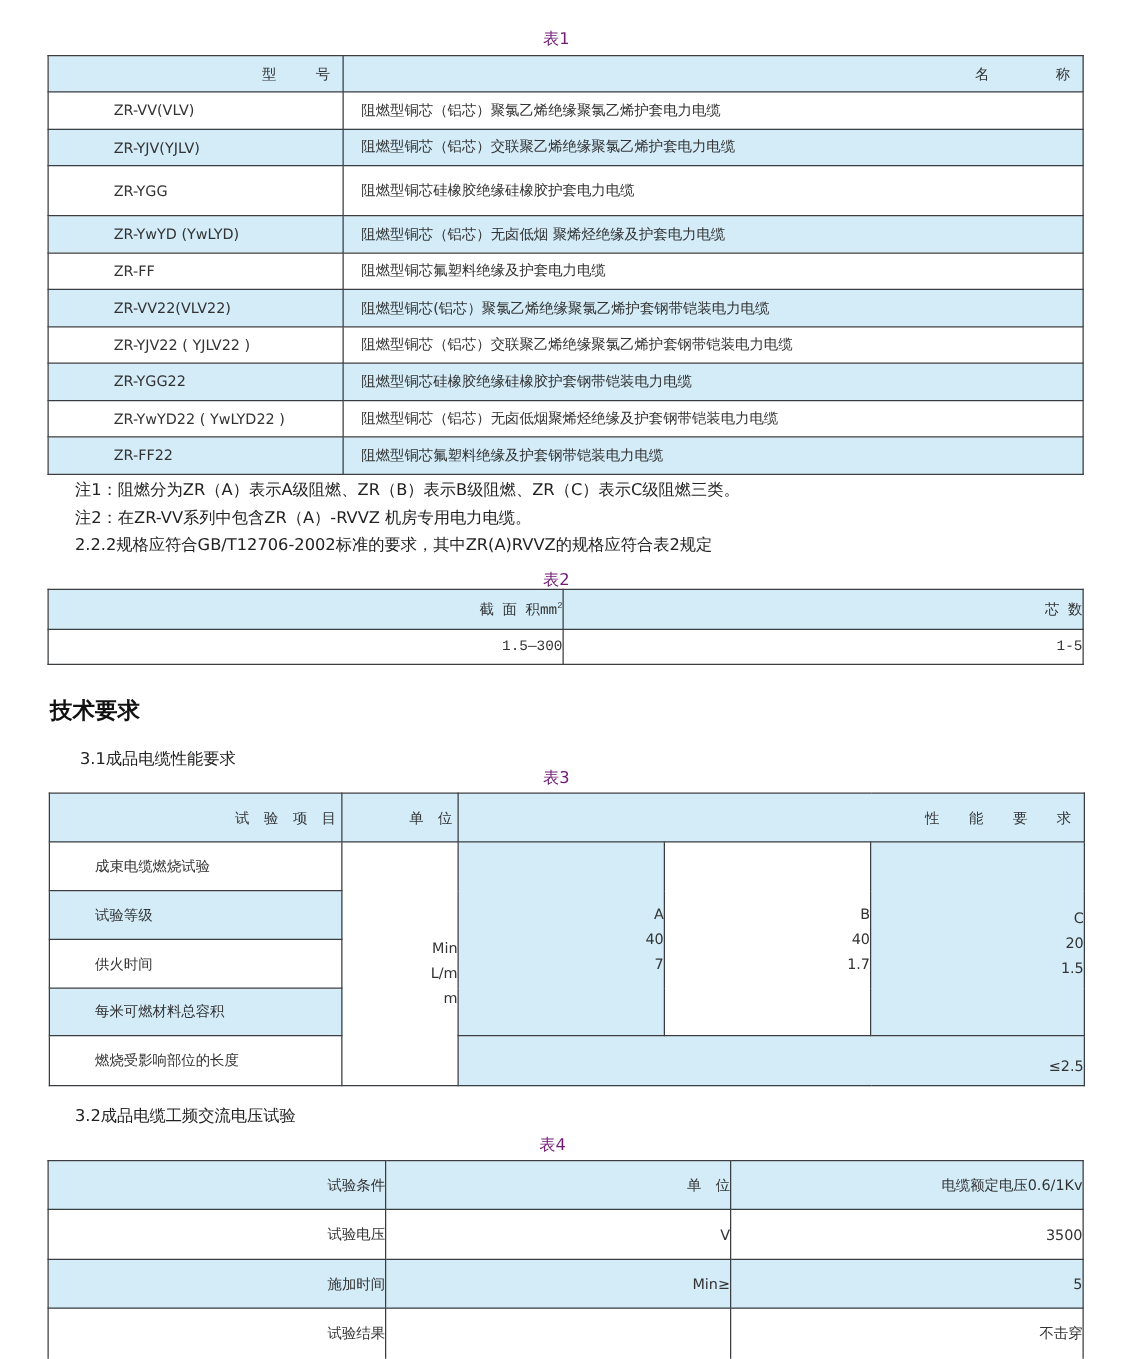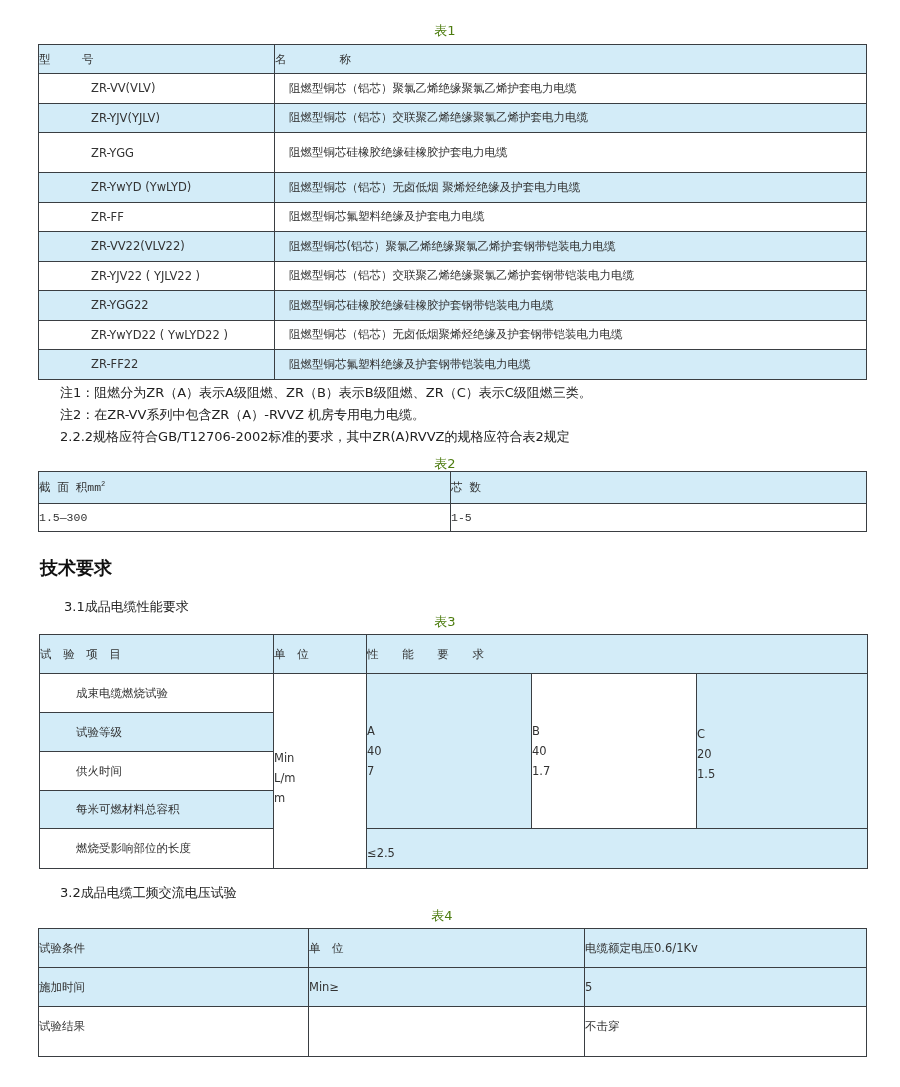--- a/index.html
+++ b/index.html
@@ -1,24 +1,24 @@
 <!DOCTYPE html>
 <html><head>
 <meta charset="utf-8">
 <style>
   * { box-sizing: border-box; margin: 0; padding: 0; }
   html, body { width: 900px; height: 1087px; background: #ffffff; overflow: hidden; }
   body { position: relative; font-family: "DejaVu Sans", "Liberation Sans", sans-serif; color: #2a2a2a; }
   .abs { position: absolute; }
-  .caption { font-size: 13px; color: #4d7c0f; text-align: center; }
+  .caption { font-size: 13px; color: #701a75; text-align: center; }
   table.doc { position: absolute; border-collapse: collapse; table-layout: fixed; font-size: 11.5px; color: #333; }
   table.doc td, table.doc th { border: 1.5px solid #3a3e42; font-weight: normal; vertical-align: middle; }
   .hl { background: #d3ecf8; }
   .wh { background: #ffffff; }
-  .center { text-align: left; }
+  .center { text-align: right; }
   .left-pad { padding-left: 52px; text-align: left; }
   .left-pad2 { padding-left: 14px; text-align: left; }
   .spaced { letter-spacing: 10px; }
   .spaced2 { letter-spacing: 4px; margin-left: 12px; }
   .note { font-size: 13px; color: #222; line-height: 20px; }
   .h2 { font-size: 18px; font-weight: bold; color: #111; }
   .sub { font-size: 13px; color: #222; }
   .stack div { line-height: 20px; }
   sup { font-size: 7px; }
 </style>
@@ -166,20 +166,25 @@
       <col style="width:270px">
       <col style="width:276px">
       <col style="width:282px">
     </colgroup>
   <tbody>
       <tr class="hl" style="height:39px">
     <td class="center">试验条件</td>
     <td class="center">单　位</td>
     <td class="center">电缆额定电压0.6/1Kv</td>
   </tr>
+  <tr class="wh" style="height:40px">
+    <td class="center">试验电压</td>
+    <td class="center">V</td>
+    <td class="center">3500</td>
+  </tr>
   <tr class="hl" style="height:39px">
     <td class="center">施加时间</td>
     <td class="center">Min≥</td>
     <td class="center">5</td>
   </tr>
   <tr class="wh" style="height:50px">
     <td class="center" style="vertical-align:top; padding-top:12px;">试验结果</td>
     <td class="center"></td>
     <td class="center" style="vertical-align:top; padding-top:12px;">不击穿</td>
   </tr>

